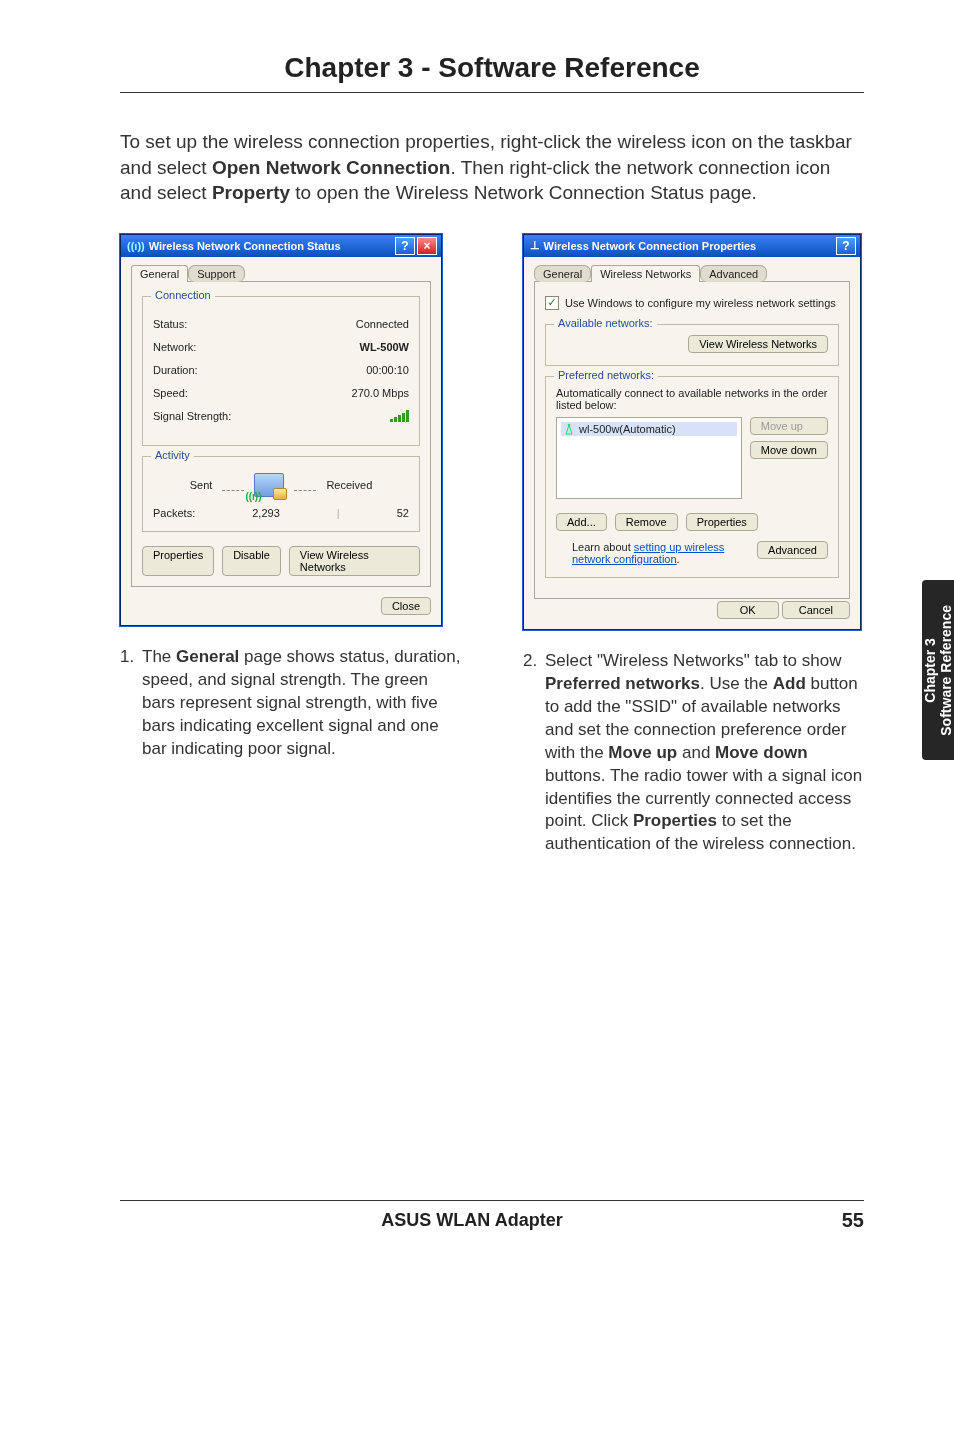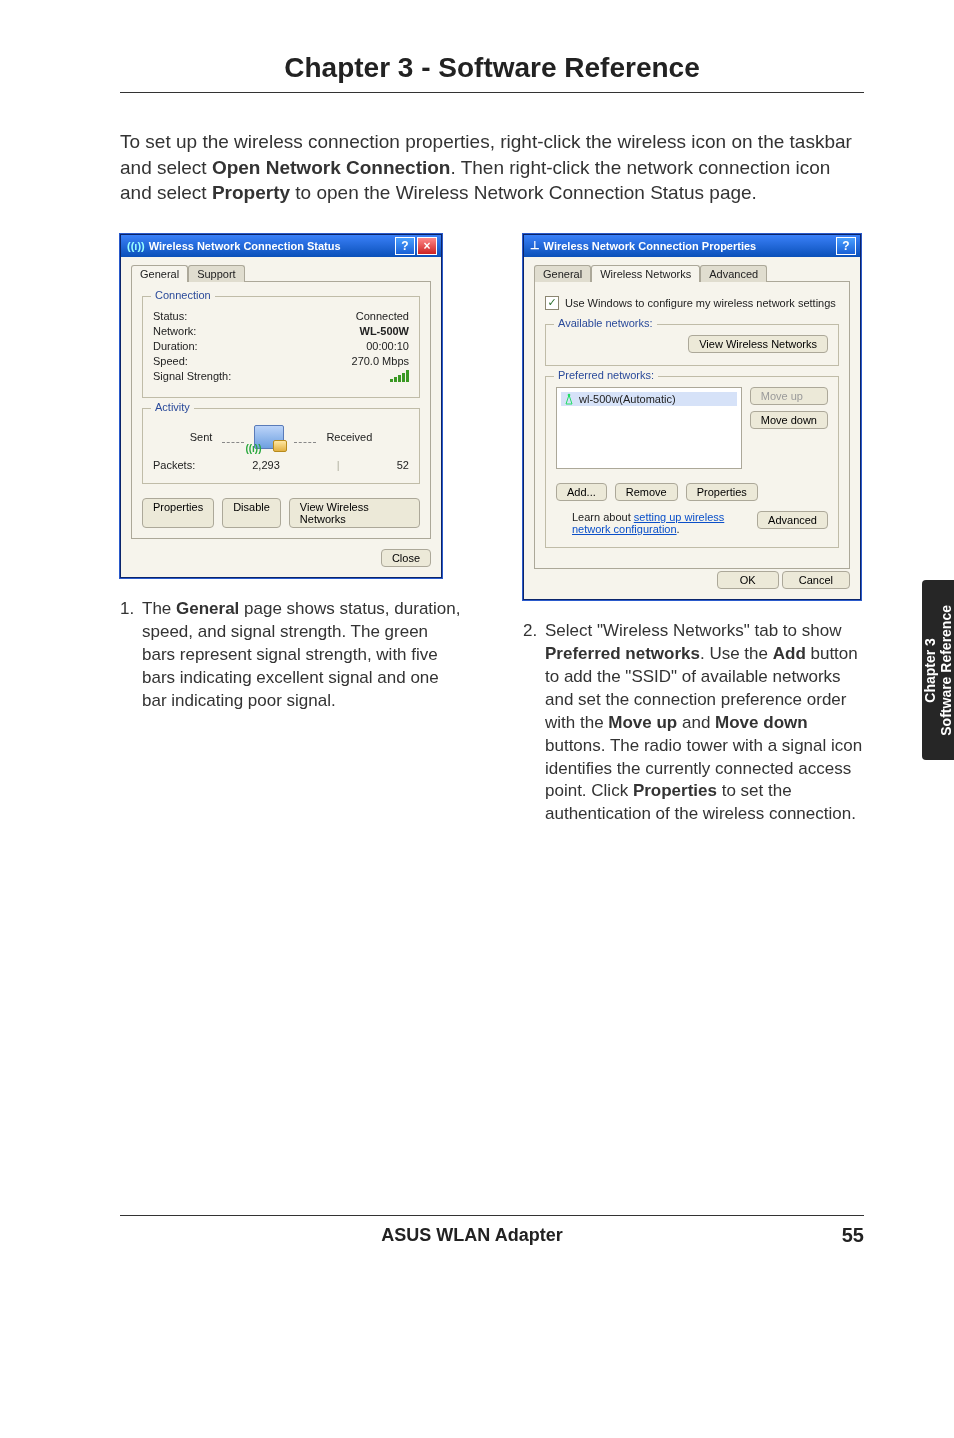--- a/index.html
+++ b/index.html
@@ -81,41 +81,41 @@
   .xp-tab {
     padding: 2px 8px;
     border:1px solid #aca899;
     border-bottom:none;
     background:#ece9d8;
     font-size:11px;
     border-radius:3px 3px 0 0;
     position:relative;
   }
   .xp-tab.active { background:#f6f4ec; z-index:2; }
-  .xp-tab:not(.active){ background:#e0ddcf; }
+  .xp-tab:not(.active){ background:#e0ddcf;border-radius:7px; }
   .xp-inner {
     border:1px solid #aca899;
     background:#f6f4ec;
     padding:10px;
   }
   .fieldset {
     border:1px solid #c0bca8;
     margin: 4px 0 10px 0;
     padding: 10px 10px 12px 10px;
     position:relative;
   }
   .fieldset > .legend {
     position:absolute;
     top:-8px; left:8px;
     background:#f6f4ec;
     padding:0 4px;
     font-size:11px;
     color:#2a4a9a;
   }
-  .kv { display:flex; justify-content:space-between; margin:3px 0; font-size:11px; }
+  .kv { display:flex; justify-content:space-between; margin:11px 0; font-size:11px; }
   .btn {
     display:inline-block;
     padding:2px 10px;
     font-size:11px;
     background:#ece9d8;
     border:1px solid #aca899;
     border-radius:4px;
     color:#000;
   }
   .btn:disabled, .btn.disabled { color:#9a9a9a; }
@@ -199,21 +199,21 @@
     text-align:center;
     font-size:14px;
     line-height:1.15;
     white-space:nowrap;
   }
   .sidetab-inner .line1{ font-weight:bold; }
   .sidetab-inner .line2{ font-weight:bold; }
   
   .footer {
     position:absolute;
-    left:0; right:0; bottom:25px;
+    left:0; right:0; bottom:40px;
     padding: 0 90px 0 120px;
   }
   .footer .rule { height:1px; background:#333; margin-bottom:8px;}
   .footer .row { display:flex; align-items:center; }
   .footer .center { flex:1; text-align:center; font-weight:bold; font-size:18px;}
   .footer .pnum { font-weight:bold; font-size:20px; width:40px; text-align:right;}
 </style>
 </head>
 <body>
 
@@ -336,20 +336,21 @@
 
             <div class="fieldset">
               <span class="legend">Available networks:</span>
               <div class="right">
                 <span class="btn">View Wireless Networks</span>
               </div>
             </div>
 
             <div class="fieldset">
               <span class="legend">Preferred networks:</span>
+              <div style="font-size:11px; margin-bottom:6px;">Automatically connect to available networks in the order listed below:</div>
               <div class="two-col">
                 <div class="left">
                   <div class="listbox">
                     <div class="net-item sel">
                       <span class="tower">
                         <svg width="12" height="12" viewBox="0 0 12 12">
                             <path d="M6 2 L3 11 L9 11 Z" fill="none" stroke="#2d6" stroke-width="1"></path>
                             <circle cx="6" cy="2" r="1.3" fill="#2d6"></circle>
                           </svg>
                       </span>

